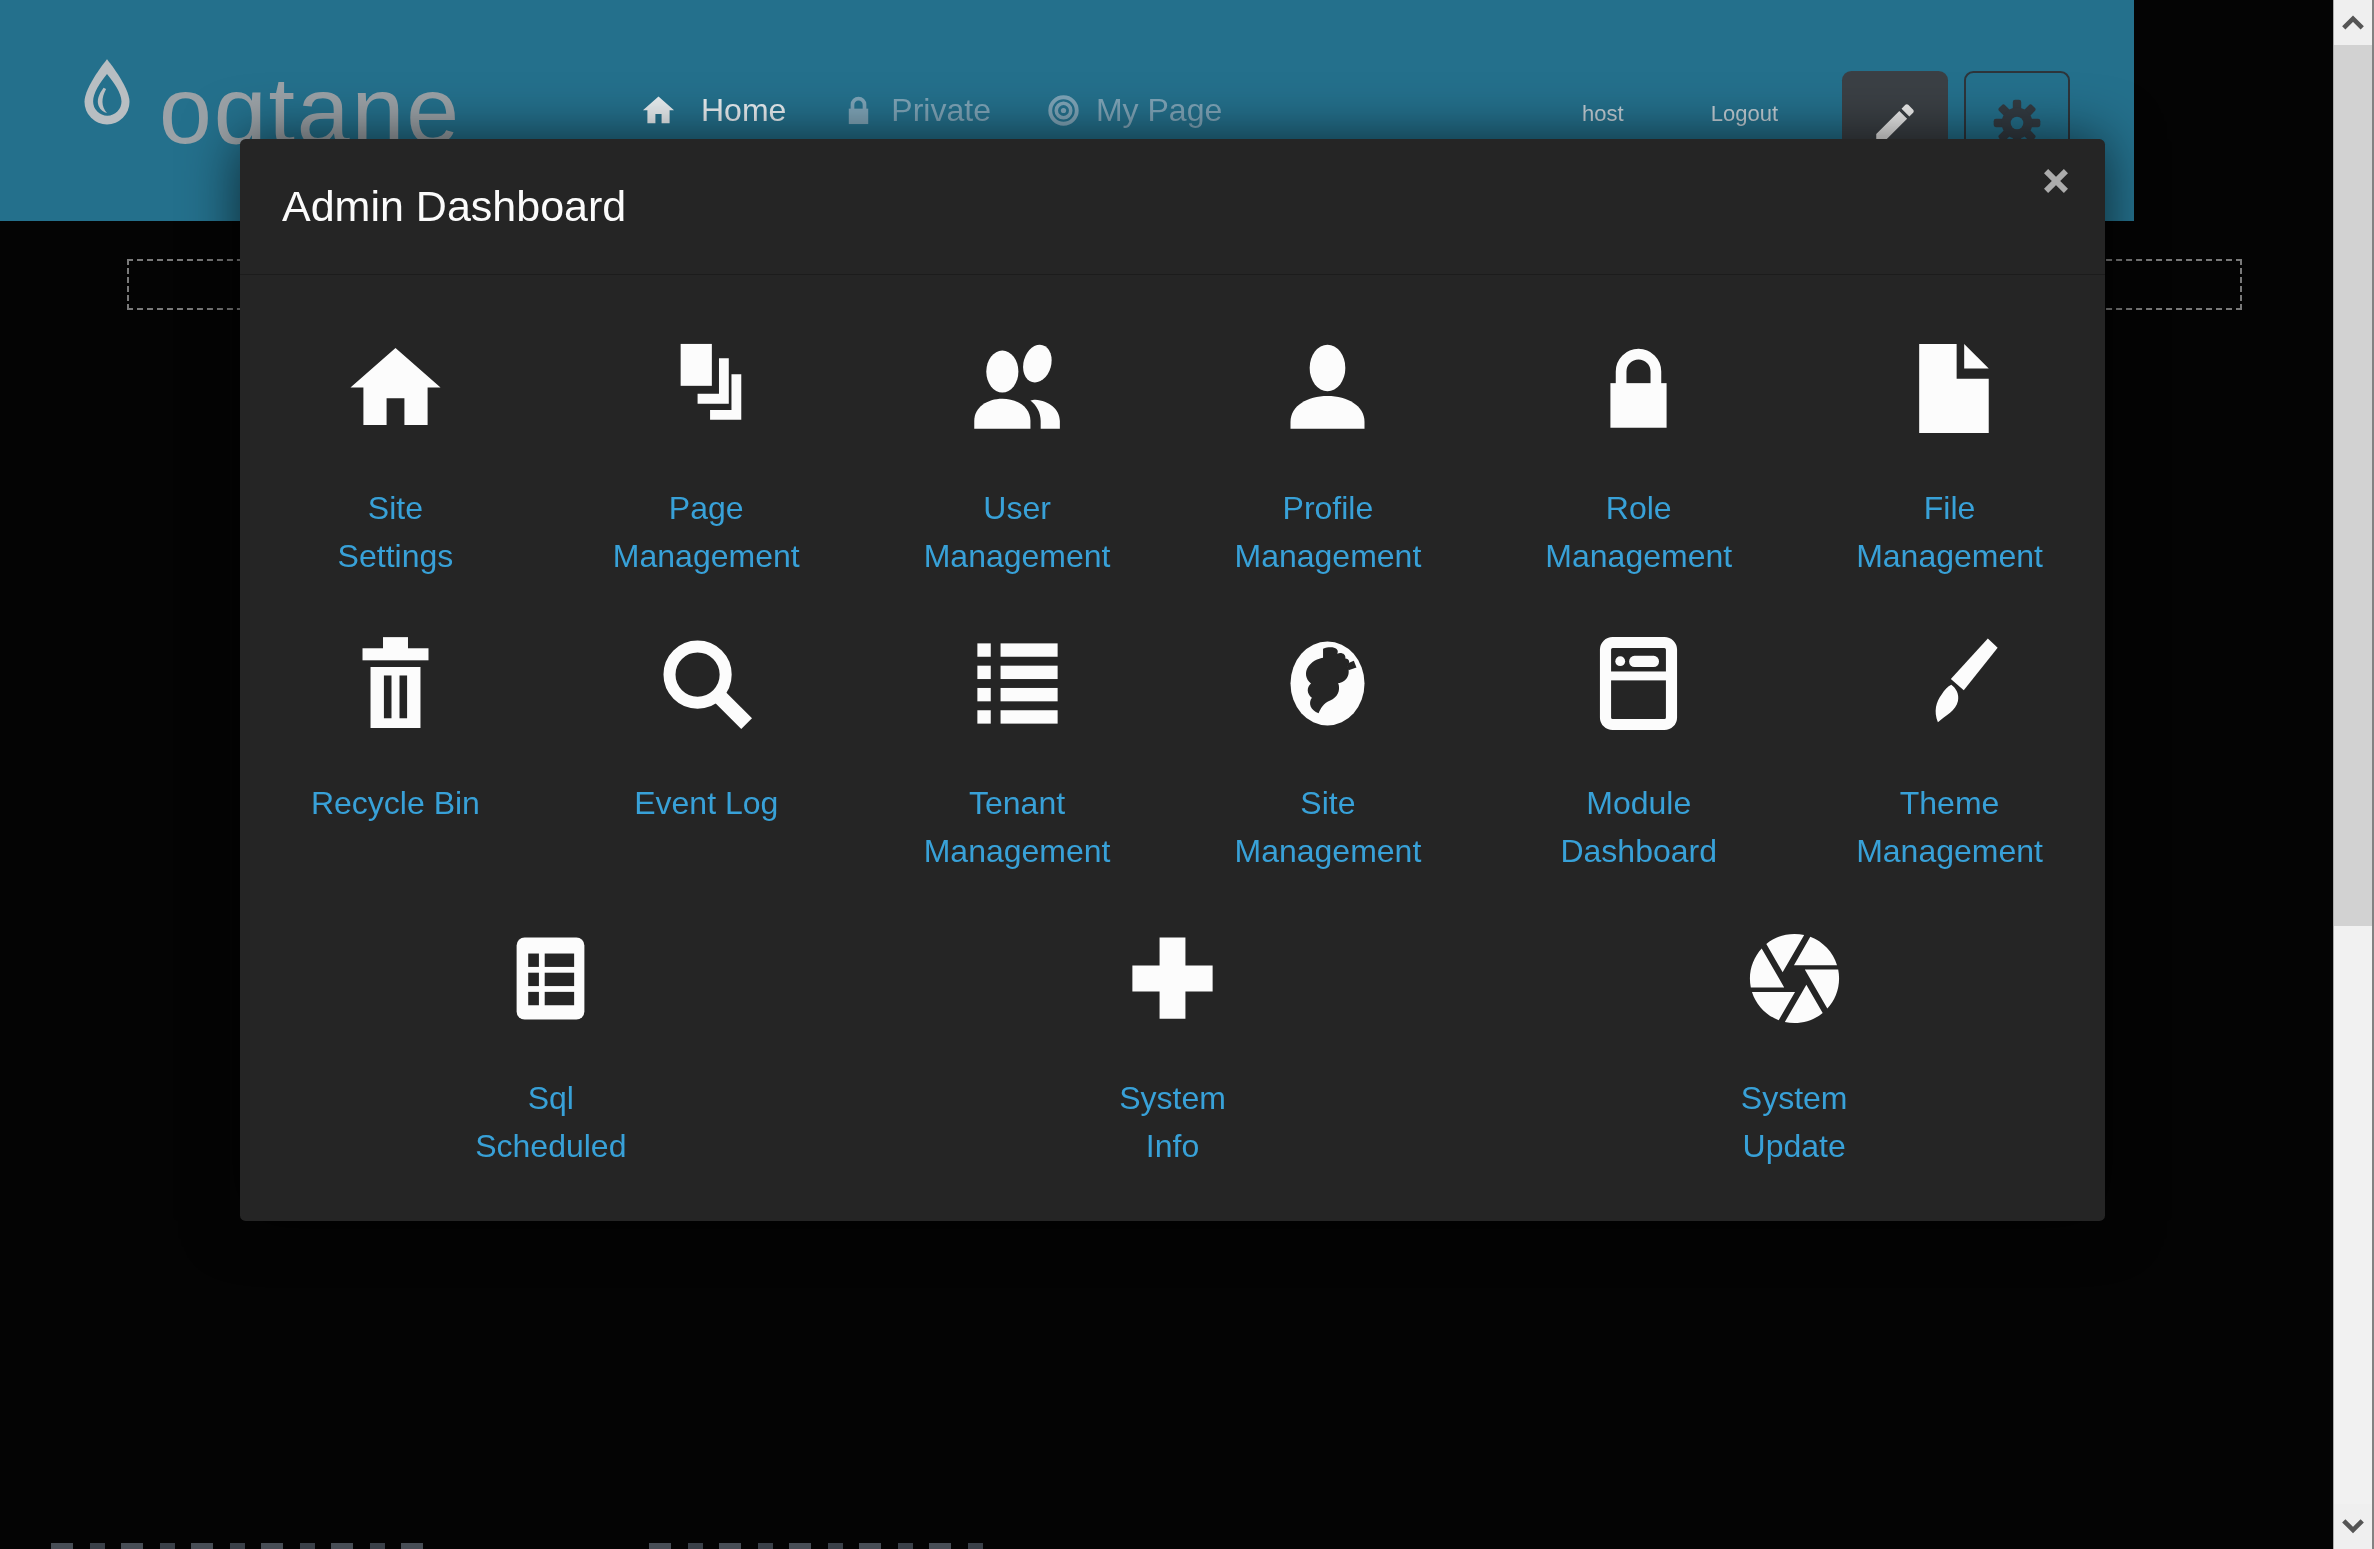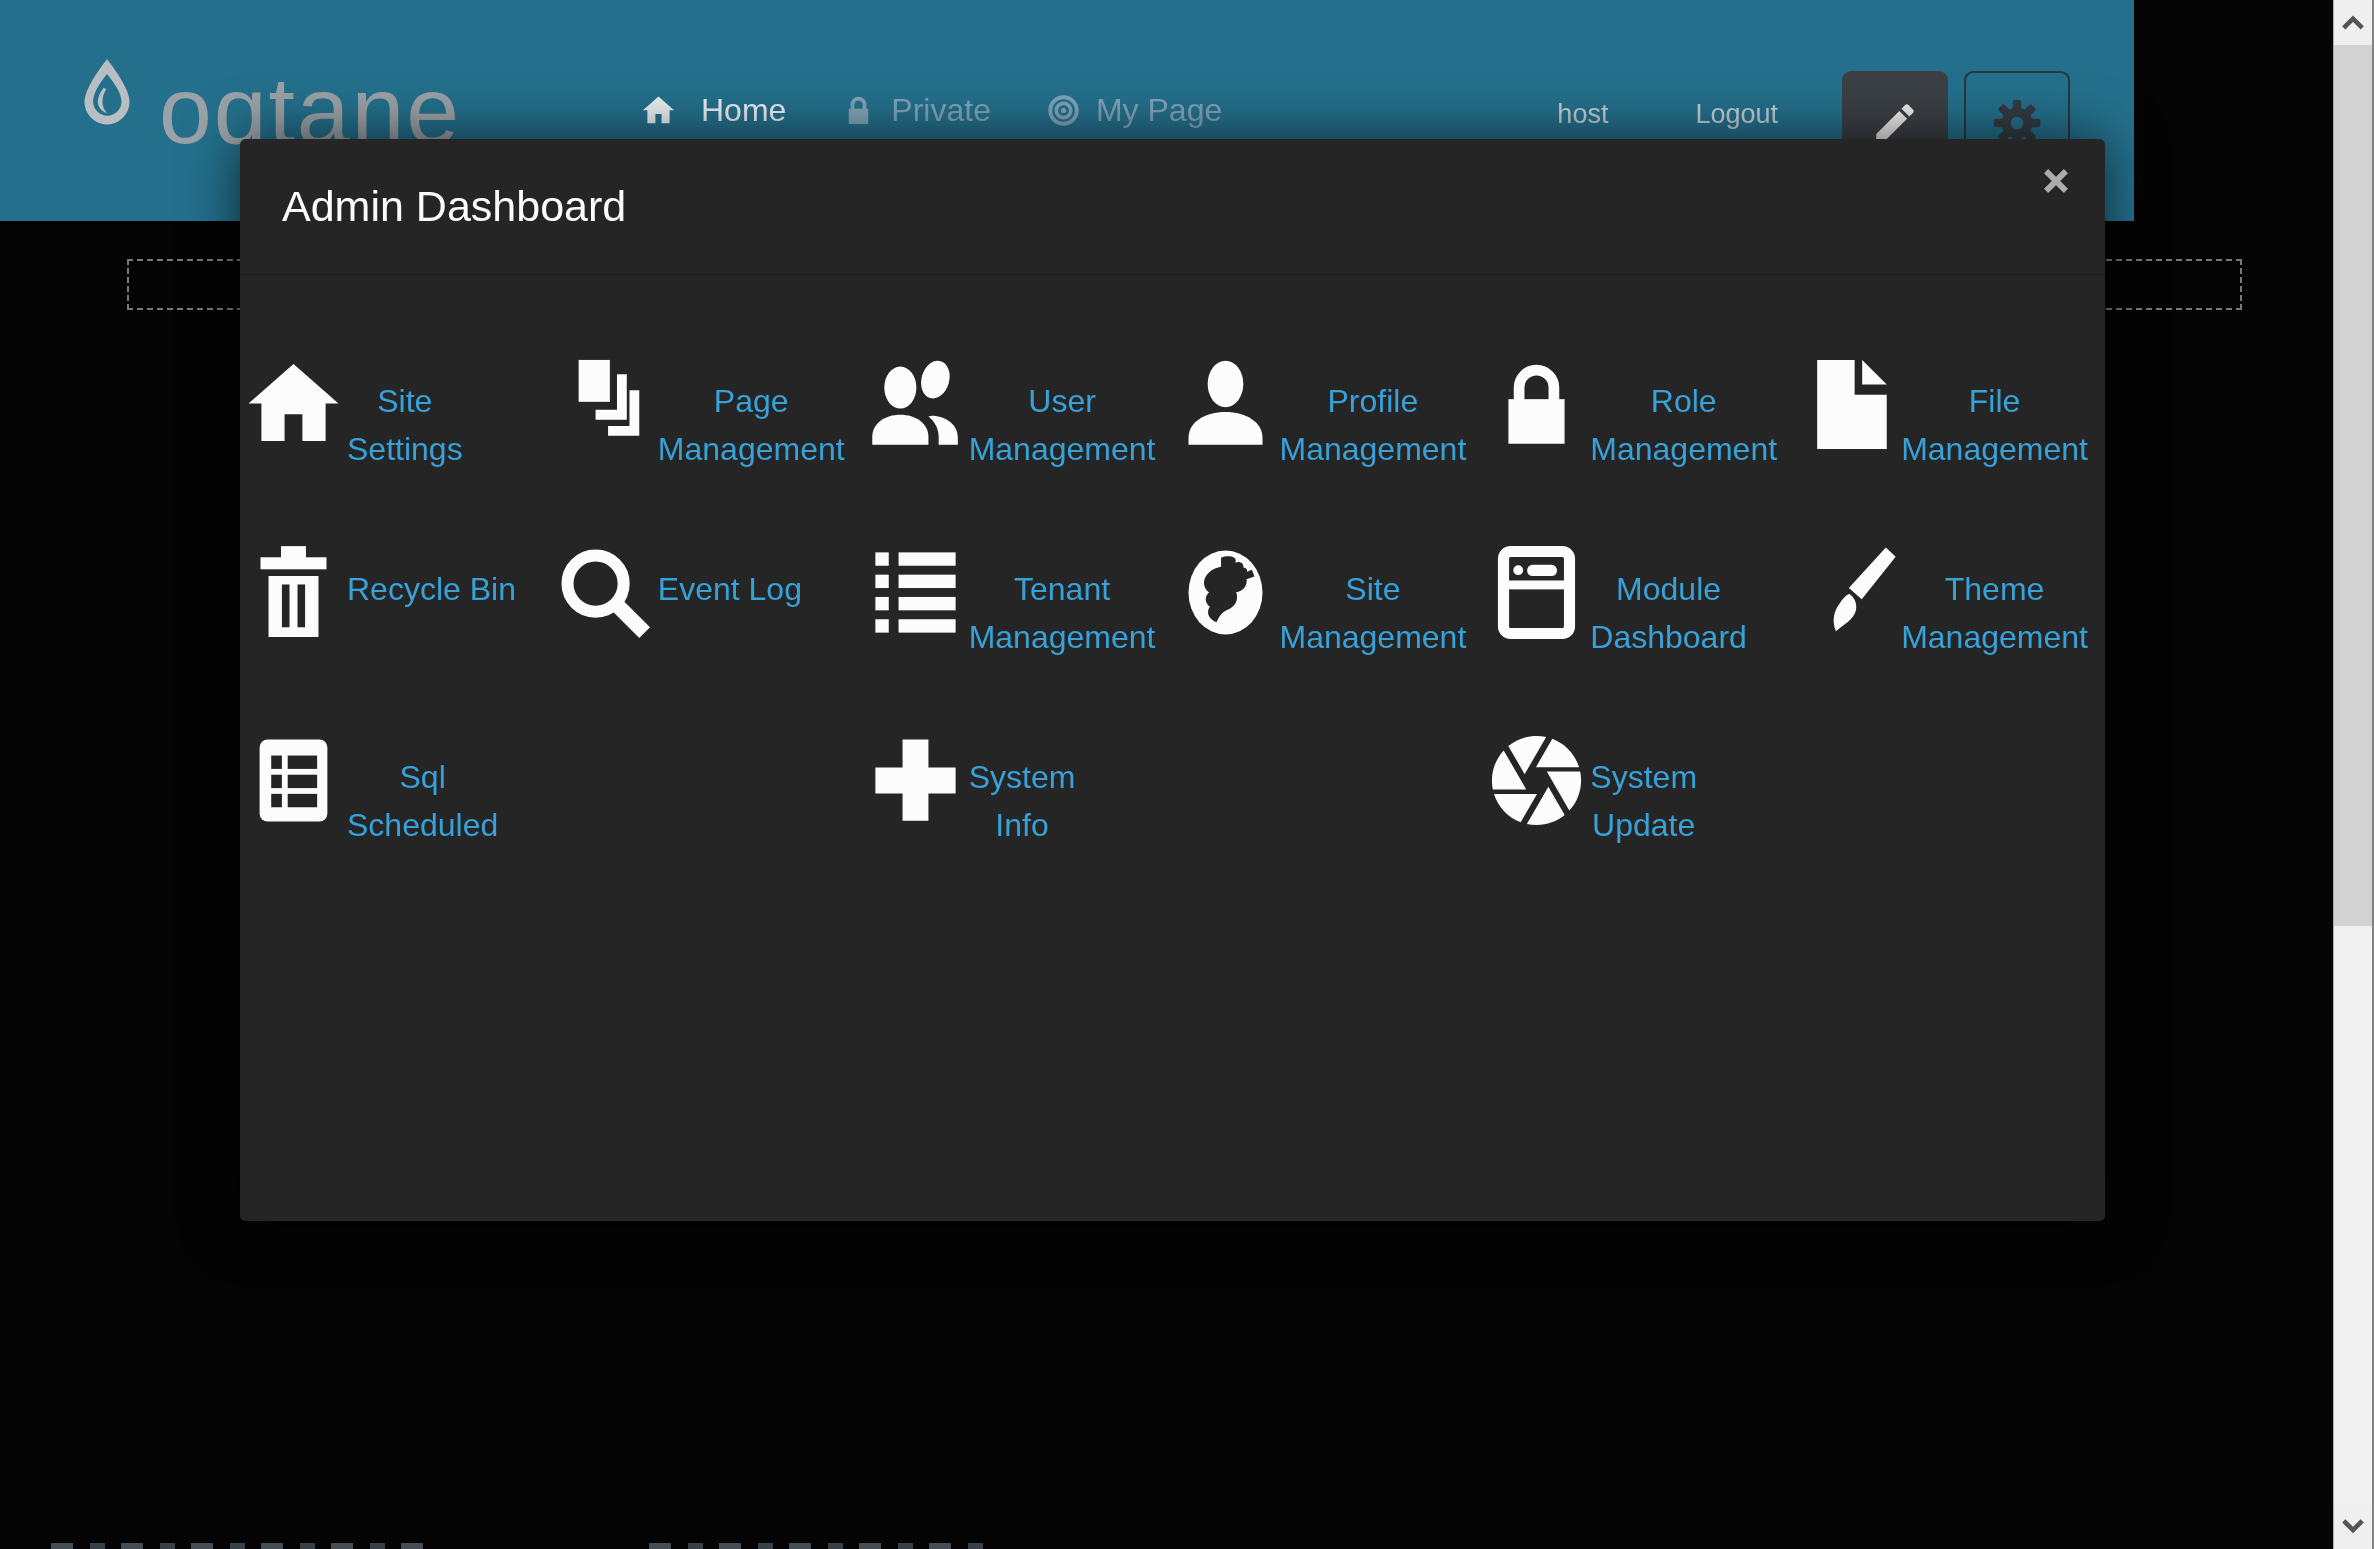--- a/index.html
+++ b/index.html
@@ -15,42 +15,42 @@
   .navbar{position:absolute;left:0;top:0;width:2134px;height:221px;background:var(--teal);z-index:2;}
   .brand{position:absolute;left:70px;top:0;height:221px;display:flex;align-items:center;}
   .brand-drop{width:74px;height:111px;}
   .brand-text{font-size:95px;color:var(--logo);letter-spacing:1.9px;margin-left:15px;font-weight:400;}
   .nav-links{position:absolute;left:640px;top:0;height:221px;display:flex;align-items:center;gap:54px;}
   .nav-link{display:flex;align-items:center;gap:14px;font-size:32px;color:var(--muted);text-decoration:none;cursor:pointer;}
   .nav-link.active{color:var(--navtext);gap:24px;}
   .nav-link .nav-ic{width:37px;height:37px;display:inline-flex;}
   .nav-link .nav-ic svg{width:100%;height:100%;}
   .nav-right{position:absolute;right:64px;top:0;height:221px;display:flex;align-items:center;}
-  .session-link{font-size:27px;color:var(--session);text-decoration:none;cursor:pointer;padding-top:7.4px;}
+  .session-link{font-size:22px;color:var(--session);text-decoration:none;cursor:pointer;padding-top:7.4px;}
   .session-link.host{margin-right:87px;}
   .session-link.logout{margin-right:64px;text-align:right;}
   .icon-btn{width:106px;height:104px;border-radius:9.3px;display:flex;align-items:center;justify-content:center;cursor:pointer;margin-top:24px;}
   .edit-btn{background:#3B4045;border:none;margin-right:16px;}
   .edit-btn svg{width:50px;height:50px;fill:#ECECEC;}
   .settings-btn{background:transparent;border:2.8px solid #2E353B;}
   .settings-btn svg{width:56px;height:56px;}
 
   
   .pane-placeholder{position:absolute;left:127px;top:259px;width:2115px;height:51px;border:2.8px dashed #7A7A7A;z-index:3;}
 
   
   .modal{position:absolute;left:240px;top:139px;width:1865px;height:1082px;background:var(--modal);
          border-radius:5.6px;z-index:10;box-shadow:0 0 56px rgba(0,0,0,.65);}
   .modal-header{height:136px;border-bottom:1.9px solid var(--modal-line);display:flex;align-items:center;padding-left:42px;position:relative;}
   .modal-title{font-size:43px;color:#FBFBFB;font-weight:400;}
   .modal-close{position:absolute;top:28px;right:35px;width:28px;height:28px;cursor:pointer;background:none;border:none;display:flex;}
   .modal-close svg{width:28px;height:28px;}
   .modal-body{padding-top:60px;}
   .tile-row{display:flex;margin-bottom:50px;}
-  .tile{flex:1;display:flex;flex-direction:row;align-items:center;cursor:pointer;}
+  .tile{flex:1;display:flex;flex-direction:column;align-items:center;cursor:pointer;}
   .tile-icon{width:107px;height:107px;color:var(--white);}
   .tile-icon svg{width:100%;height:100%;fill:currentColor;}
   .tile-label{margin-top:42px;min-height:96px;font-size:32px;line-height:48px;color:var(--label);
               text-align:center;white-space:pre-line;}
 
   
   .scrollbar{position:absolute;right:0;top:0;width:42px;height:1549px;background:#F1F1F1;
              border-left:0.9px solid #ADADAD;border-right:3.7px solid #828282;z-index:30;}
   .scroll-btn{position:absolute;left:0;width:100%;height:45px;background:#EFEFEF;display:flex;align-items:center;justify-content:center;cursor:pointer;border:none;}
   .scroll-btn.up{top:0;}

